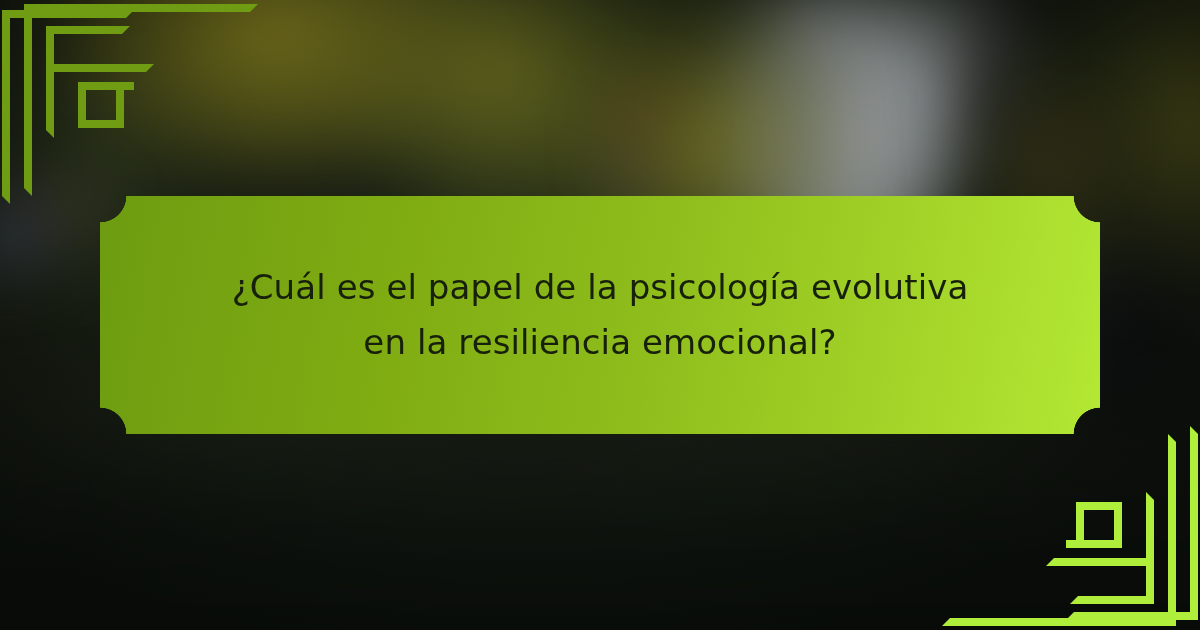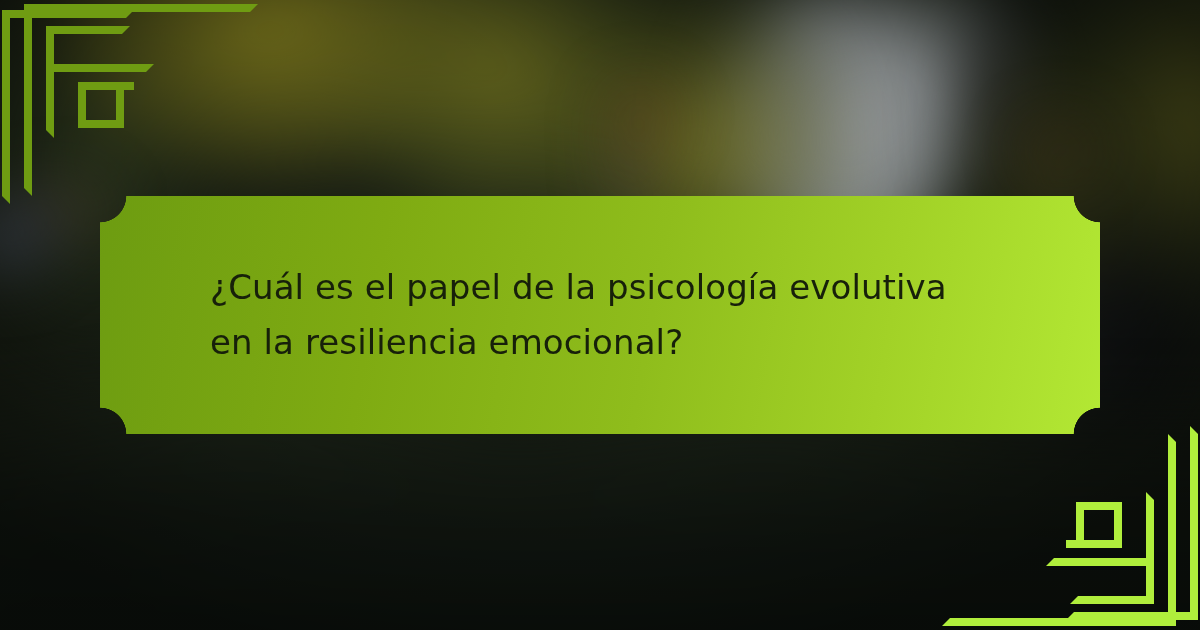--- a/index.html
+++ b/index.html
@@ -108,21 +108,21 @@
     mask-image:
       radial-gradient(circle 26px at 0px 0px, rgba(0,0,0,0) 0 26px, #000 26.6px),
       radial-gradient(circle 26px at 100% 0px, rgba(0,0,0,0) 0 26px, #000 26.6px),
       radial-gradient(circle 26px at 0px 100%, rgba(0,0,0,0) 0 26px, #000 26.6px),
       radial-gradient(circle 26px at 100% 100%, rgba(0,0,0,0) 0 26px, #000 26.6px);
     mask-composite: intersect;
   }
   .card-title {
     margin: 0;
     padding: 0 110px;
-    text-align: left;
+    text-align: center;
     color: #17200a;
     font-size: 34px;
     font-weight: 400;
     line-height: 1.62;
     letter-spacing: 0.1px;
     max-width: 790px;
   }
 </style>
 </head>
 <body>

